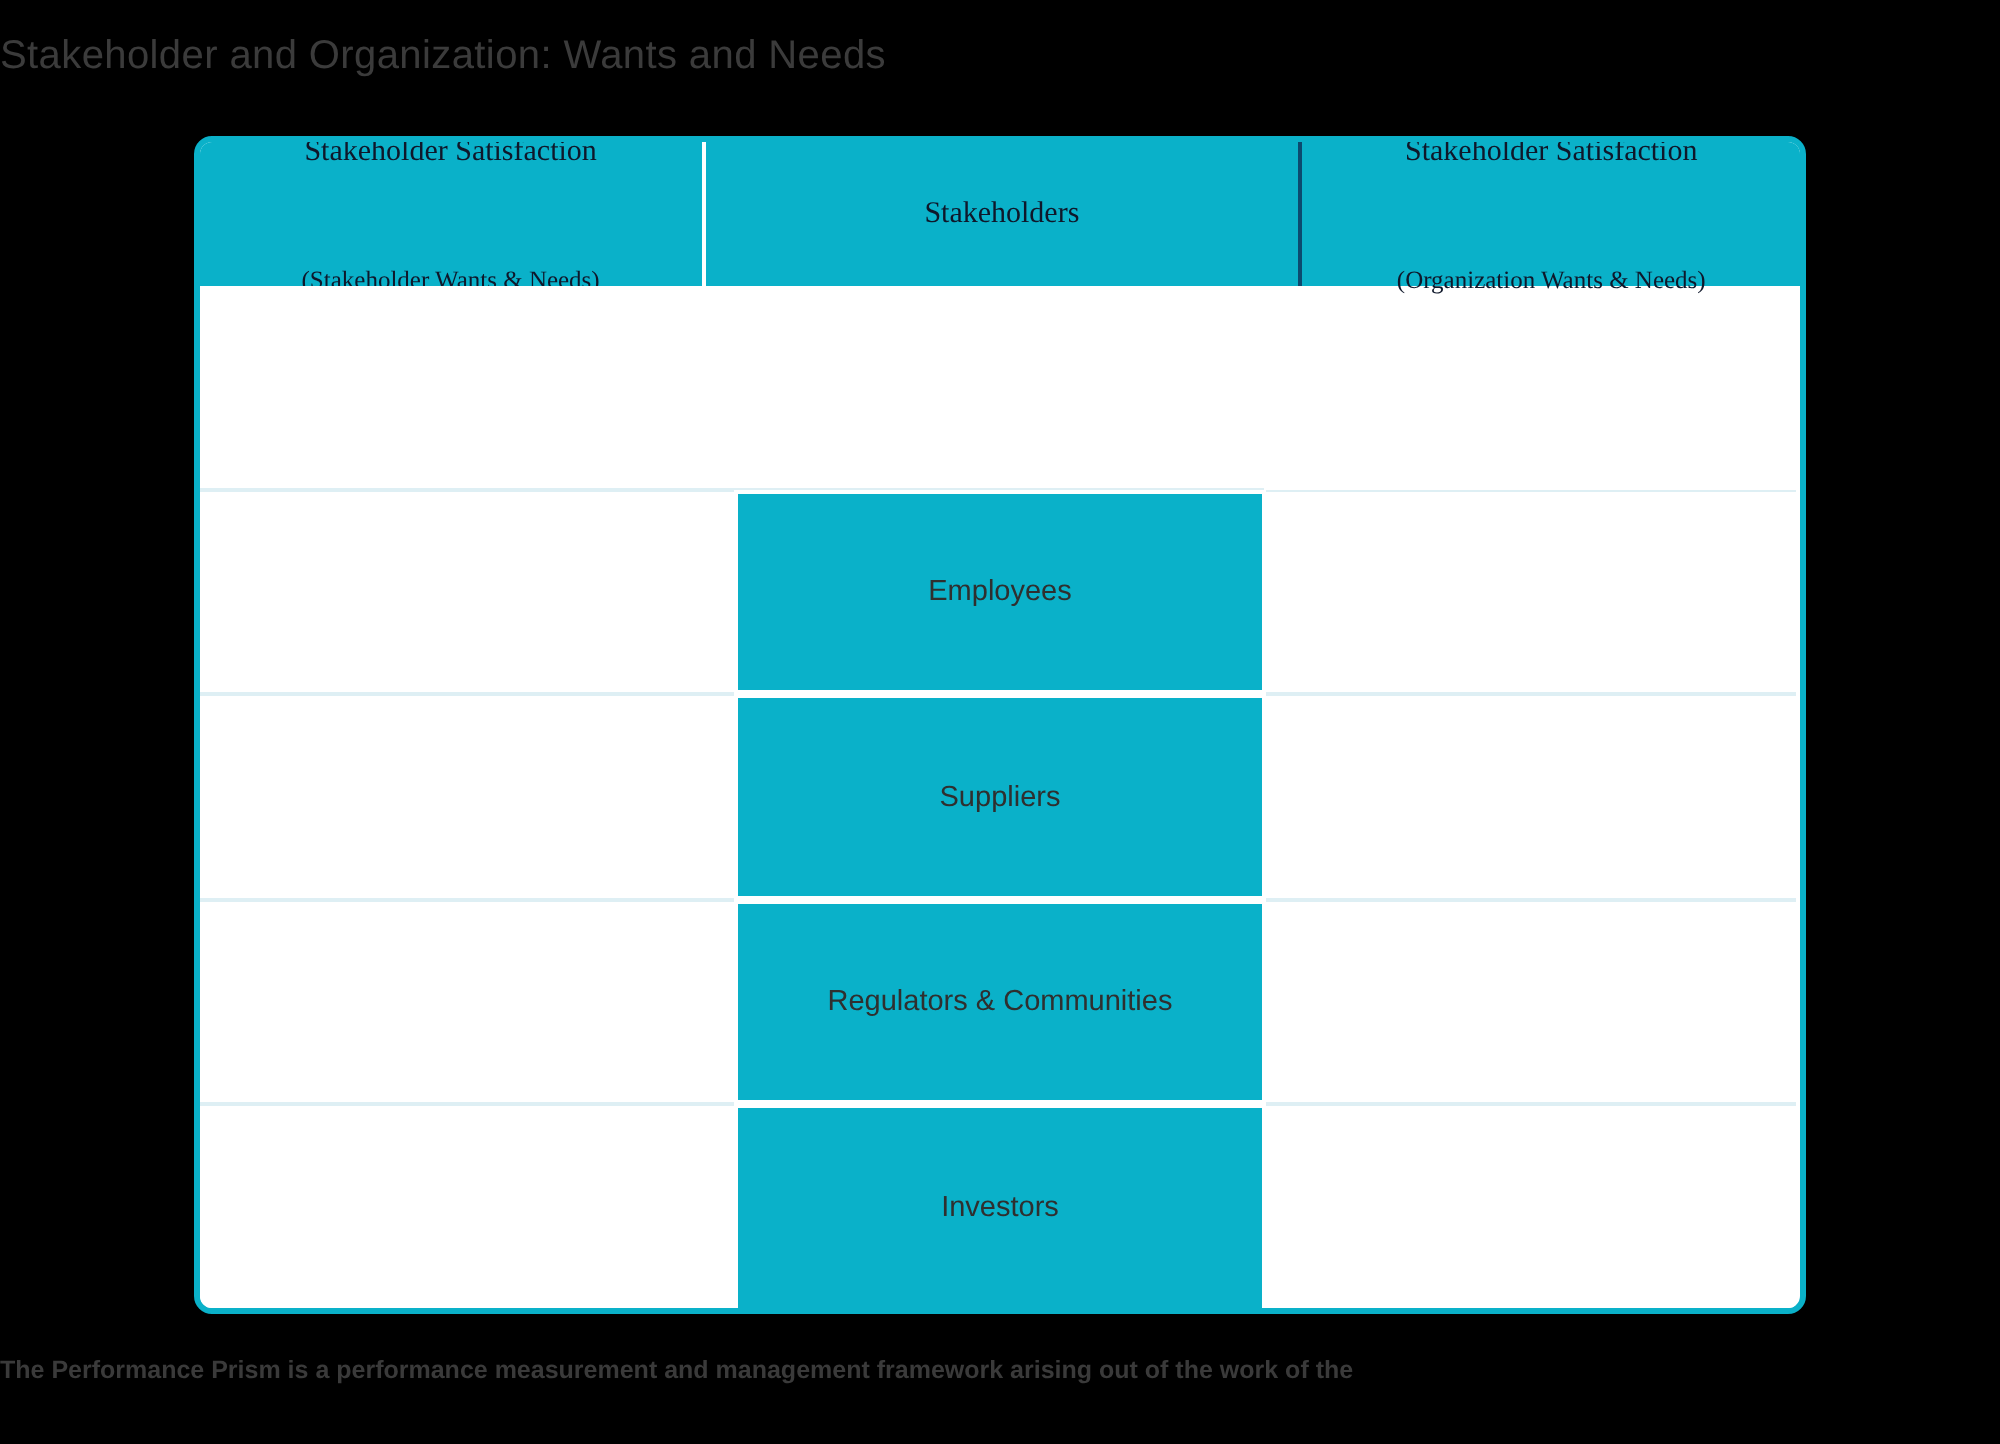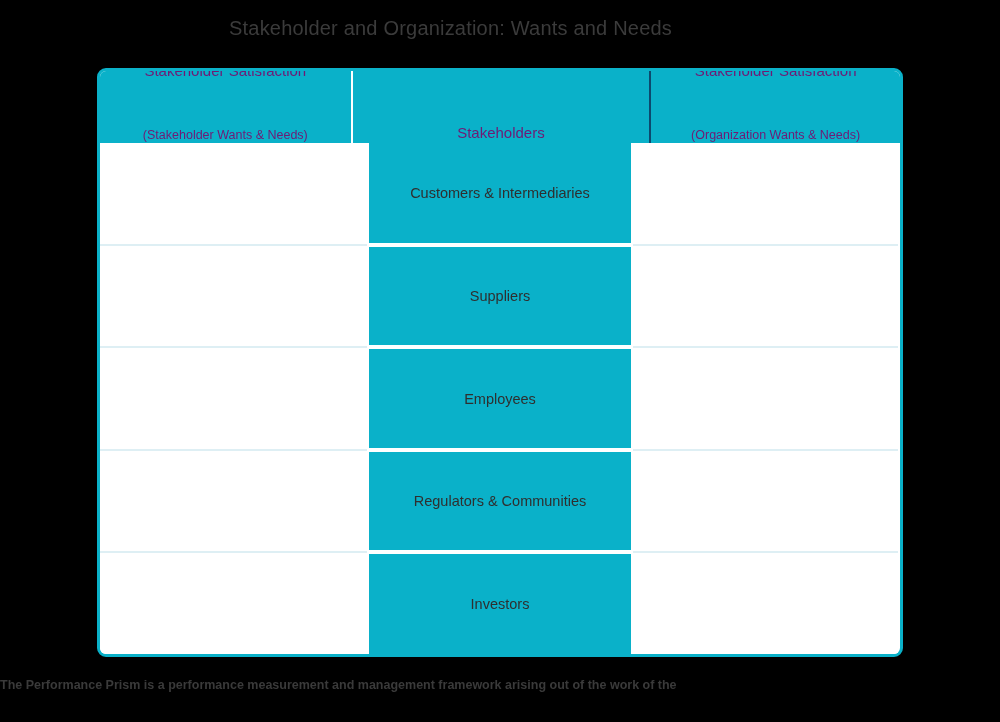--- a/index.html
+++ b/index.html
@@ -14,21 +14,20 @@
     font-family: "Liberation Sans", sans-serif;
     position: relative;
   }
 
   
   .page-title {
     position: absolute;
     top: 14px;
     left: 0;
     width: 901px;
-    text-align: center;
     color: #3b3b3b;
     font-size: 20px;
     font-weight: normal;
     letter-spacing: 0.2px;
     line-height: 28px;
   }
 
   
   .prism-card {
     position: absolute;
@@ -49,24 +48,25 @@
   .card-header {
     display: flex;
     height: 72px;
     flex: 0 0 72px;
     background: #0ab1c9;
   }
   .hdr-cell {
     display: flex;
     flex-direction: column;
     align-items: center;
-    justify-content: flex-end;
-    color: #701a75;
+    justify-content: center;
+    color: #0f172a;
     text-align: center;
     box-sizing: border-box;
+    font-family: Liberation Serif, serif;
   }
   .hdr-cell.left  { width: 267px; }
   .hdr-cell.mid   { width: 320px; border-left: 2px solid #ffffff; border-right: 2px solid #0c4a6e; }
   .hdr-cell.right { width: 265px; }
   .hdr-main {
     font-size: 15px;
     line-height: 20px;
     white-space: nowrap;
   }
   .hdr-sub {
@@ -155,33 +155,32 @@
     <div class="hdr-cell right">
       <div class="hdr-main">Stakeholder Satisfaction</div>
       <div class="hdr-sub">(Organization Wants &amp; Needs)</div>
     </div>
   </div>
 
   <div class="card-body">
 
     <div class="prism-row">
       <div class="cell satisfaction"></div>
-      <div class="cell stakeholder">Customers &amp; Intermediaries</div>
+      <div class="cell contribution"></div>
+    </div>
+
+    <div class="prism-row">
+      <div class="cell satisfaction"></div>
+      <div class="cell stakeholder">Employees</div>
       <div class="cell contribution"></div>
     </div>
 
     <div class="prism-row">
       <div class="cell satisfaction"></div>
       <div class="cell stakeholder">Suppliers</div>
-      <div class="cell contribution"></div>
-    </div>
-
-    <div class="prism-row">
-      <div class="cell satisfaction"></div>
-      <div class="cell stakeholder">Employees</div>
       <div class="cell contribution"></div>
     </div>
 
     <div class="prism-row">
       <div class="cell satisfaction"></div>
       <div class="cell stakeholder">Regulators &amp; Communities</div>
       <div class="cell contribution"></div>
     </div>
 
     <div class="prism-row">

